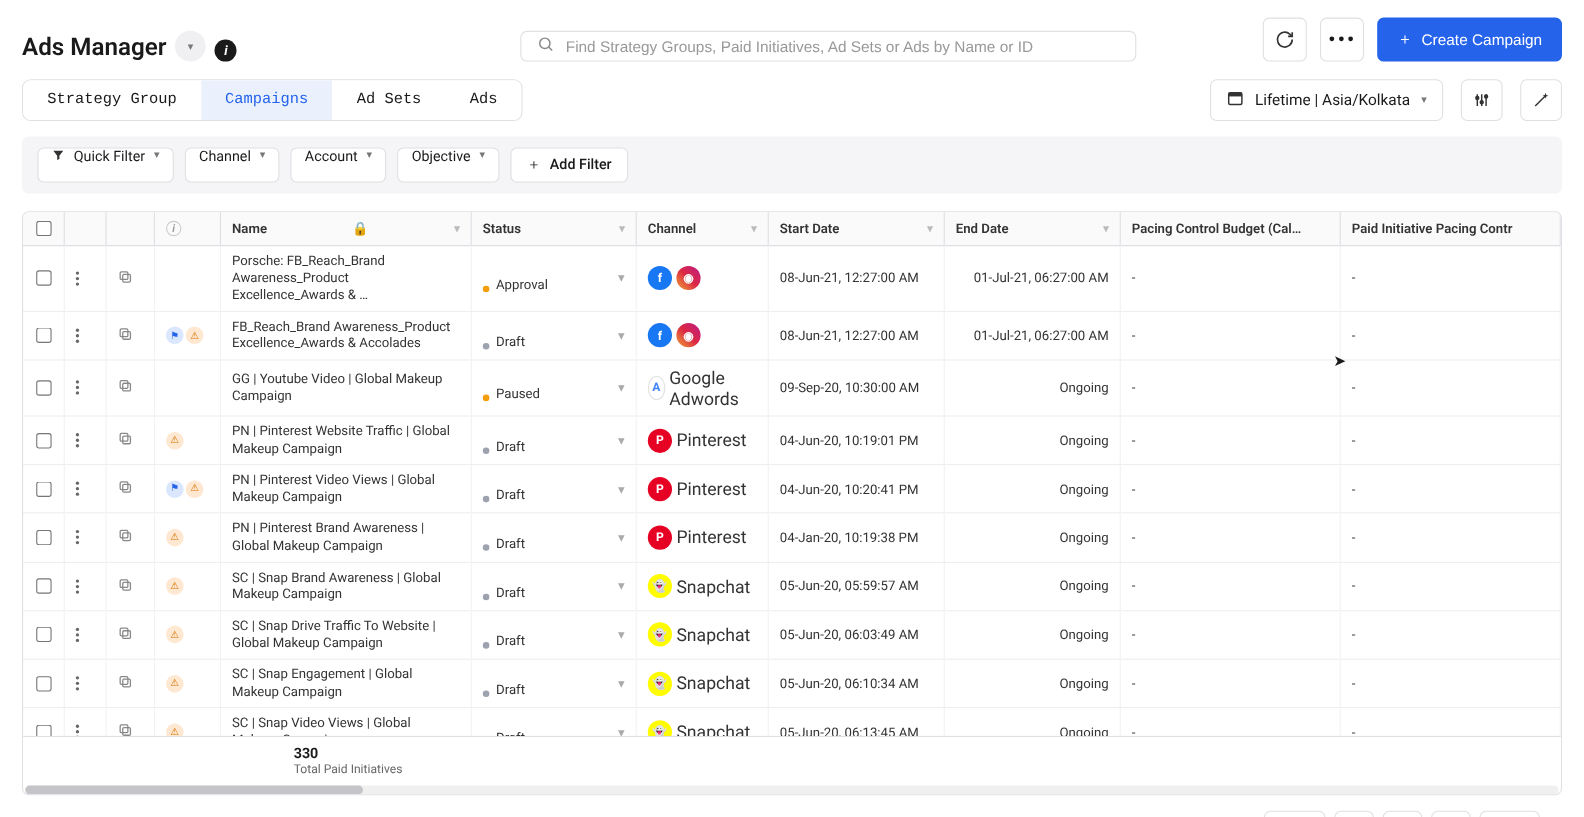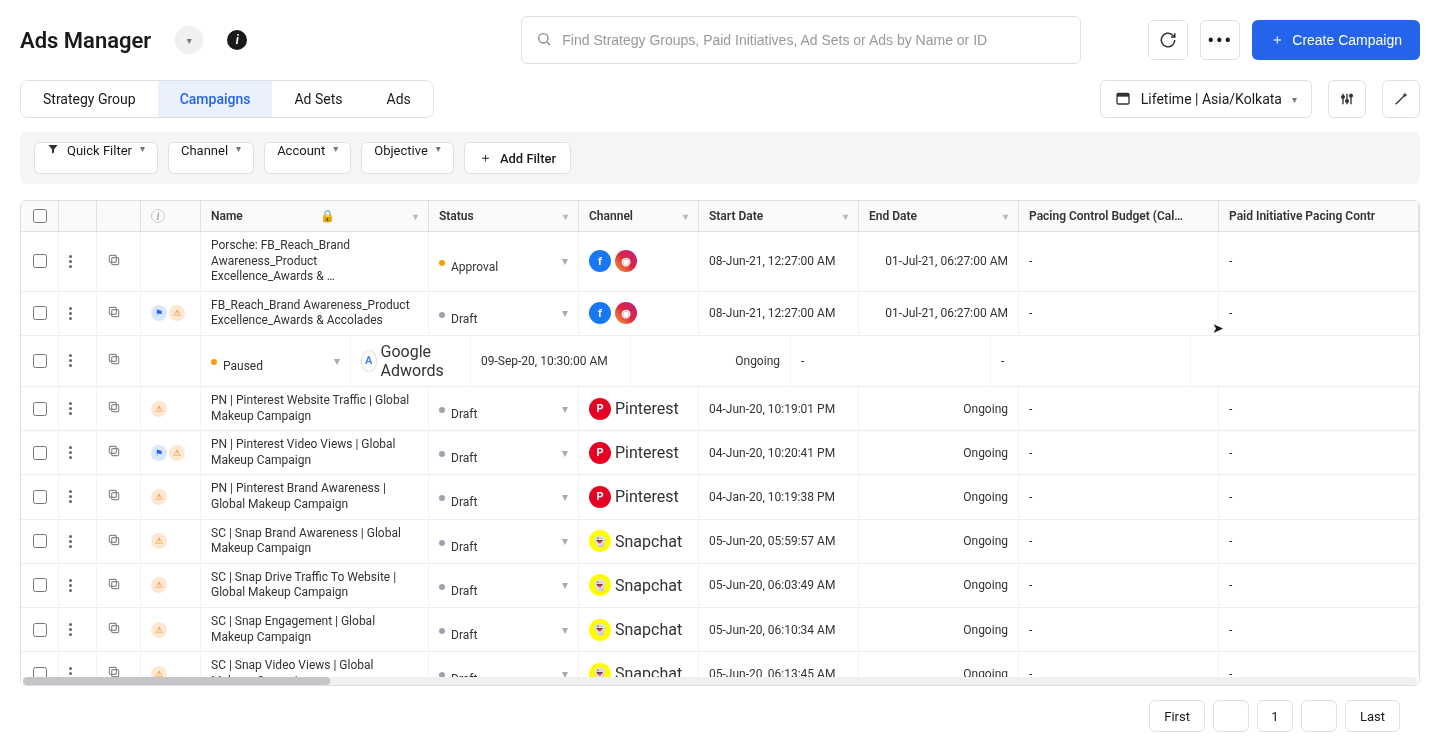--- a/index.html
+++ b/index.html
@@ -1,32 +1,32 @@
 <!DOCTYPE html>
 <html><head>
 <meta charset="utf-8">
 <style>
 * { box-sizing: border-box; margin: 0; padding: 0; }
 body { font-family: -apple-system, BlinkMacSystemFont, "Segoe UI", Roboto, sans-serif; font-size: 13px; color: #1a1a1a; background: #fff; width: 1440px; height: 743px; overflow: hidden; position: relative; }
 
 
-.header { display: flex; align-items: center; padding: 16px 20px; gap: 24px; }
+.header { display: flex; align-items: flex-end; padding: 16px 20px; gap: 8px; }
 .app-title { font-size: 22px; font-weight: 600; }
 .dd-circle { width: 28px; height: 28px; border-radius: 50%; background: #f0f0f2; display: flex; align-items: center; justify-content: center; cursor: pointer; }
 .info-circle { width: 20px; height: 20px; border-radius: 50%; background: #1a1a1a; color: #fff; display: flex; align-items: center; justify-content: center; font-size: 12px; font-weight: 700; font-style: italic; }
-.search-wrap { flex: 0 0 560px; margin-left: 250px; height: 48px; border: 1px solid #e0e0e4; border-radius: 6px; display: flex; align-items: center; padding: 0 14px; gap: 10px; color: #888; }
+.search-wrap { flex: 0 0 560px; margin-left: 250px; height: 28px; border: 1px solid #e0e0e4; border-radius: 6px; display: flex; align-items: center; padding: 0 14px; gap: 10px; color: #888; }
 .search-input { border: none; outline: none; flex: 1; font-size: 14px; color: #333; }
 .search-input::placeholder { color: #999; }
 .header-actions { margin-left: auto; display: flex; gap: 12px; align-items: center; }
 .icon-btn { width: 40px; height: 40px; border: 1px solid #e0e0e4; border-radius: 6px; background: #fff; display: flex; align-items: center; justify-content: center; cursor: pointer; font-size: 18px; }
 .create-btn { height: 40px; padding: 0 18px; background: #2563eb; color: #fff; border: none; border-radius: 6px; font-size: 14px; font-weight: 500; display: flex; align-items: center; gap: 8px; cursor: pointer; }
 
 
 .tabs-row { display: flex; align-items: center; padding: 0 20px 14px; gap: 16px; }
-.tabs-group { display: flex; border: 1px solid #e0e0e4; border-radius: 8px; overflow: hidden; }
+.tabs-group { display: flex; border: 1px solid #e0e0e4; border-radius: 8px; overflow: hidden; font-family: Liberation Mono, monospace; }
 .tab { padding: 10px 22px; font-size: 14px; cursor: pointer; background: #fff; }
 .tab.active { background: #eaf1fd; color: #2563eb; font-weight: 500; }
 .lifetime-dd { margin-left: auto; height: 38px; border: 1px solid #e0e0e4; border-radius: 6px; padding: 0 14px; display: flex; align-items: center; gap: 10px; font-size: 14px; cursor: pointer; }
 .sq-btn { width: 38px; height: 38px; border: 1px solid #e0e0e4; border-radius: 6px; display: flex; align-items: center; justify-content: center; cursor: pointer; }
 
 
 .filter-bar { margin: 0 20px 16px; background: #f5f5f7; border-radius: 6px; padding: 10px 14px; display: flex; gap: 10px; align-items: center; }
 .filter-chip { height: 32px; padding: 0 12px; background: #fff; border: 1px solid #e0e0e4; border-radius: 6px; display: flex; gap: 8px; font-size: 13px; cursor: pointer; }
 .add-filter { height: 32px; padding: 0 14px; background: #fff; border: 1px solid #e0e0e4; border-radius: 6px; display: flex; align-items: center; gap: 8px; font-size: 13px; cursor: pointer; font-weight: 500; }
 
@@ -51,21 +51,21 @@
 .tr { display: flex; border-bottom: 1px solid #eee; min-height: 40px; align-items: stretch; }
 .td { padding: 6px 10px; font-size: 12px; display: flex; align-items: center; border-right: 1px solid #f2f2f2; flex-shrink: 0; color: #333; }
 .td.col-name { line-height: 1.3; word-break: break-word; }
 .menu-dots { cursor: pointer; color: #666; font-size: 16px; line-height: 0.4; display: flex; flex-direction: column; gap: 2px; }
 .menu-dots span { width: 3px; height: 3px; background: #666; border-radius: 50%; }
 .dup-icon { cursor: pointer; color: #888; }
 .err-icons { display: flex; gap: 2px; }
 .err-badge { width: 16px; height: 16px; border-radius: 50%; display: flex; align-items: center; justify-content: center; font-size: 9px; }
 .err-v { background: #dbe7ff; color: #2563eb; }
 .err-w { background: #ffe8d1; color: #d97706; }
-.status-pill { display: flex; align-items: flex-start; gap: 6px; margin-top: 11px; }
+.status-pill { display: flex; align-items: flex-end; gap: 6px; margin-top: 11px; }
 .status-dot { width: 6px; height: 6px; border-radius: 50%; }
 .status-approval .status-dot { background: #f59e0b; }
 .status-draft .status-dot { background: #9ca3af; }
 .status-paused .status-dot { background: #f59e0b; }
 .status-dd { margin-left: auto; color: #aaa; cursor: pointer; }
 .ch-icons { display: flex; gap: 4px; align-items: center; }
 .ch-ico { width: 22px; height: 22px; border-radius: 50%; display: flex; align-items: center; justify-content: center; font-size: 11px; font-weight: 700; color: #fff; }
 .ch-fb { background: #1877f2; }
 .ch-ig { background: linear-gradient(45deg,#f09433,#e6683c,#dc2743,#cc2366,#bc1888); }
 .ch-gg { background: #fff; border: 1px solid #e0e0e0; color: #4285f4; }
@@ -325,20 +325,21 @@
           </div>
     <div class="td col-dup">
             <span class="dup-icon"><svg width="14" height="14" viewBox="0 0 24 24" fill="none" stroke="#888" stroke-width="2">
                 <rect x="8" y="8" width="12" height="12" rx="2"></rect>
                 <rect x="4" y="4" width="12" height="12" rx="2"></rect>
               </svg></span>
           </div>
     <div class="td col-err">
             <div class="err-icons"></div>
           </div>
+    <div class="td col-name">GG | Youtube Video | Global Makeup Campaign</div>
     <div class="td col-status">
             <div class="status-pill status-paused">
               <span class="status-dot"></span>
               <span>Paused</span>
             </div>
             <span class="status-dd">▾</span>
           </div>
     <div class="td col-channel">
             <div class="ch-icons">
               <span class="ch-ico ch-gg">A</span>
@@ -632,20 +633,24 @@
               <span class="ch-ico ch-sc">👻</span>
               <span class="ch-label">Snapchat</span>
             </div>
           </div>
     <div class="td col-start">05-Jun-20, 06:13:45 AM</div>
     <div class="td col-end">Ongoing</div>
     <div class="td col-pacing">-</div>
     <div class="td col-paid">-</div>
   </div>
       </div>
+  </div>
+  <div class="footer-total">
+    <div class="num">330</div>
+    <div class="lbl">Total Paid Initiatives</div>
   </div>
   <div class="hscroll-hint"></div>
 </div>
 
 <div class="bottom-bar">
 
   <div class="pager">
     <div class="pg-btn">First</div>
     <div class="pg-btn sq"></div>
     <div class="pg-btn sq">1</div>

